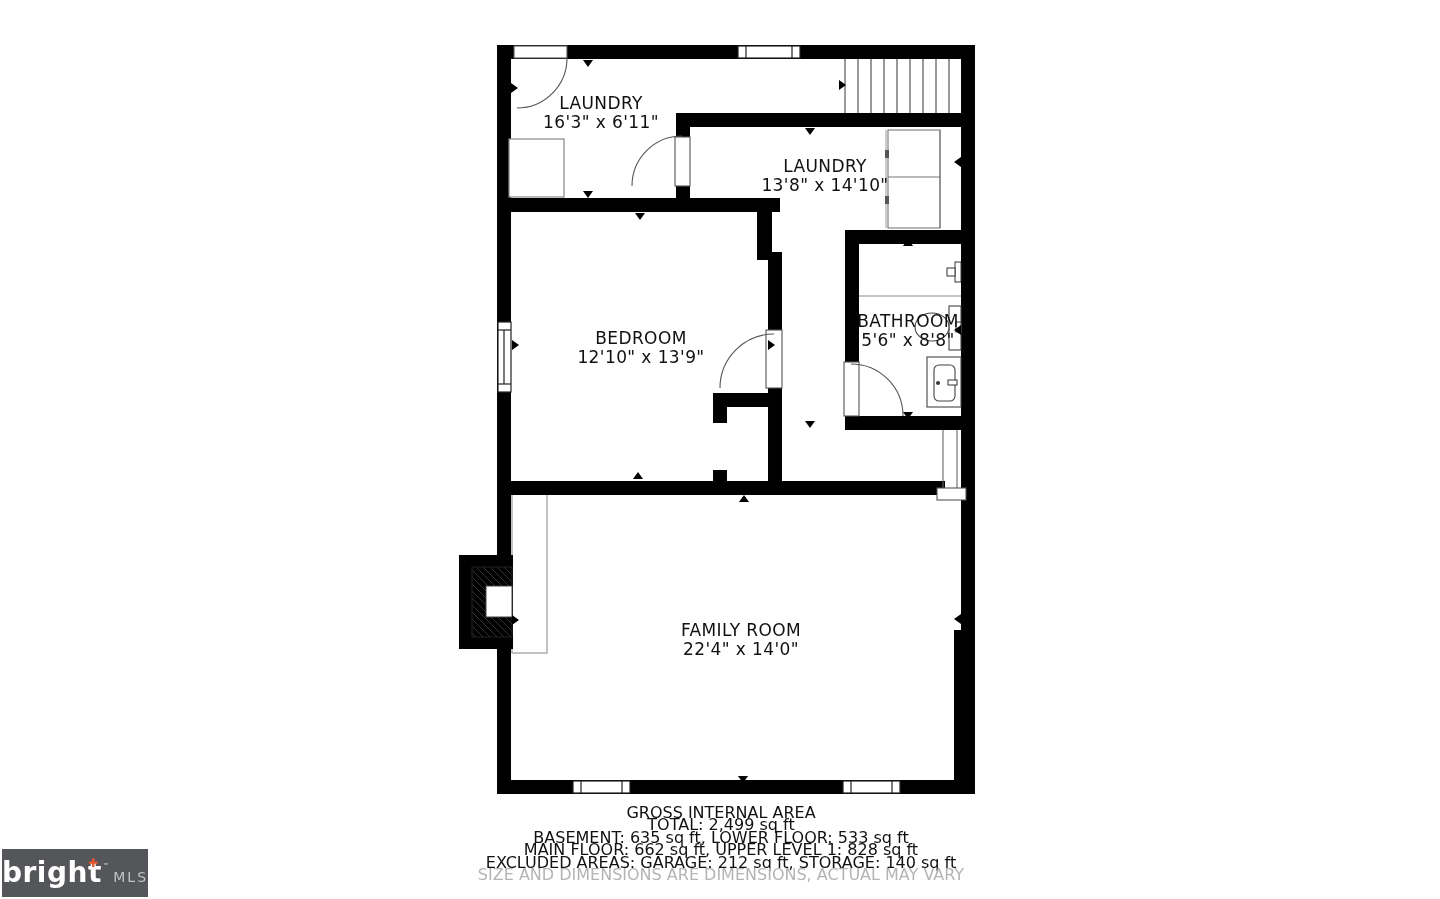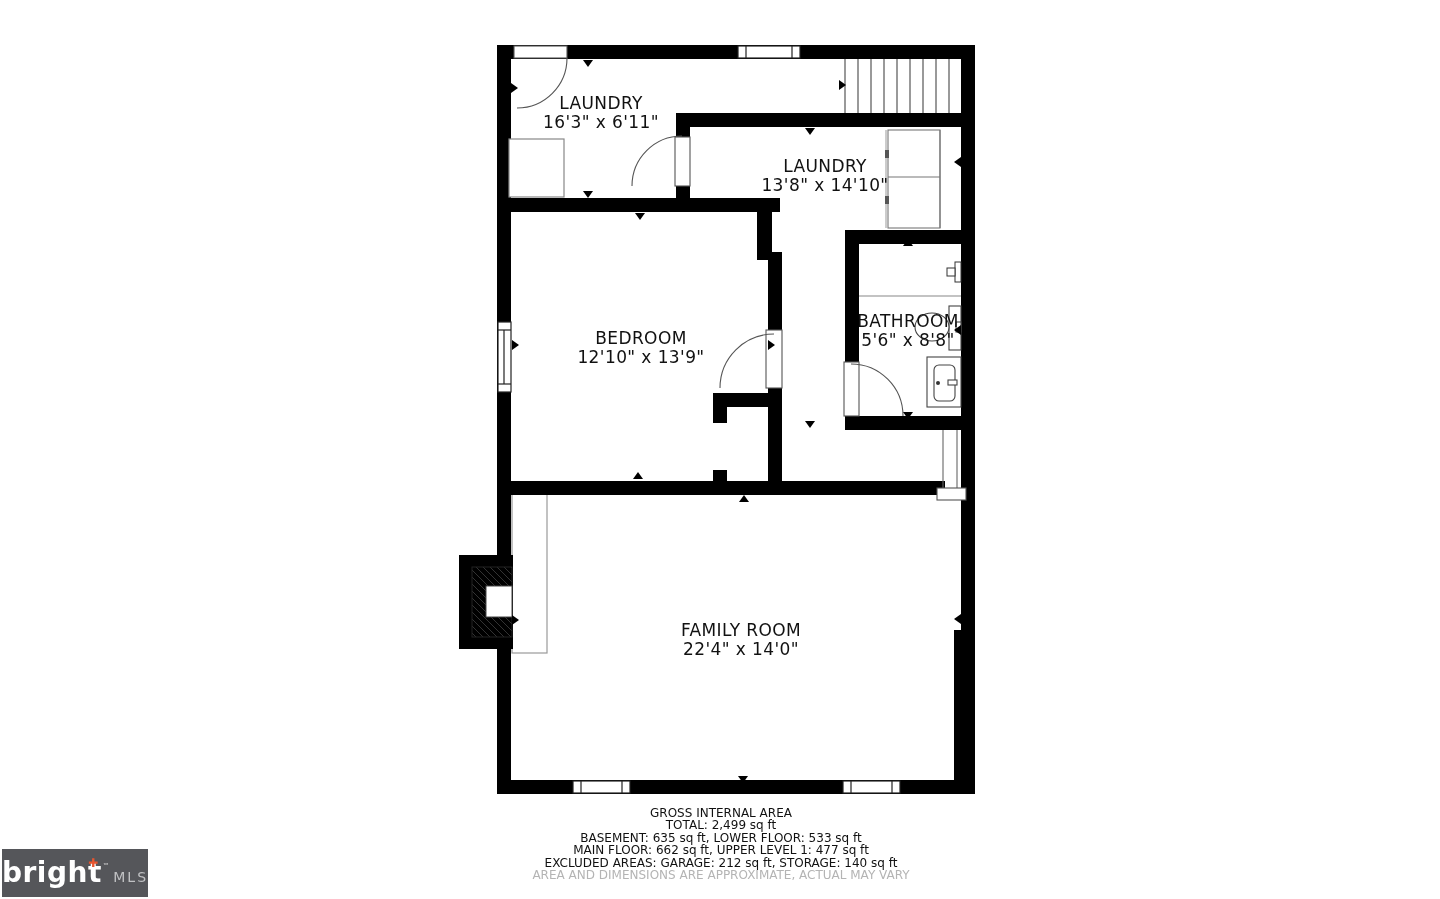--- a/index.html
+++ b/index.html
@@ -1,21 +1,21 @@
 <!DOCTYPE html>
 <html><head>
 <meta charset="utf-8">
 <style>
   html,body{margin:0;padding:0;background:#ffffff;}
   .canvas{position:relative;width:1440px;height:899px;background:#fff;overflow:hidden;
           font-family:"DejaVu Sans","Liberation Sans",sans-serif;}
   .plan-svg{position:absolute;left:0;top:0;}
   .room-label{font-family:"DejaVu Sans","Liberation Sans",sans-serif;font-size:17px;fill:#111;letter-spacing:.4px;}
   .footer{position:absolute;top:807px;left:721px;transform:translateX(-50%);
-          text-align:center;font-size:12px;line-height:12.4px;color:#111;white-space:nowrap;}
+          text-align:center;font-size:16px;line-height:12.4px;color:#111;white-space:nowrap;}
   .footer .muted{color:#b4b4b4;}
   .logo{position:absolute;left:2px;top:849px;width:146px;height:48px;background:#55565a;
         display:flex;align-items:baseline;justify-content:center;padding-top:0;}
   .logo-inner{position:relative;display:flex;align-items:baseline;height:100%;}
   .logo-brand{color:#ffffff;font-weight:bold;font-size:28px;line-height:48px;letter-spacing:.5px;}
   .logo-tm{color:#e9e9e9;font-size:6.5px;position:relative;top:-14px;margin-left:1px;}
   .logo-suffix{color:#c0c1c3;font-size:14px;letter-spacing:2px;margin-left:4px;line-height:48px;}
   .logo-plus{position:absolute;left:86px;top:7px;color:#e8552f;font-size:12px;font-weight:bold;}
 </style>
 </head>
@@ -187,23 +187,23 @@
       <text class="room-label" x="908" y="346">5'6" x 8'8"</text>
       <text class="room-label" x="741" y="636">FAMILY ROOM</text>
       <text class="room-label" x="741" y="655">22'4" x 14'0"</text>
     </g>
   </svg>
 
   <div class="footer">
     <div>GROSS INTERNAL AREA</div>
     <div>TOTAL: 2,499 sq ft</div>
     <div>BASEMENT: 635 sq ft, LOWER FLOOR: 533 sq ft</div>
-    <div>MAIN FLOOR: 662 sq ft, UPPER LEVEL 1: 477 sq ft</div>
+    <div>MAIN FLOOR: 662 sq ft, UPPER LEVEL 1: 828 sq ft</div>
     <div>EXCLUDED AREAS: GARAGE: 212 sq ft, STORAGE: 140 sq ft</div>
-    <div class="muted">AREA AND DIMENSIONS ARE APPROXIMATE, ACTUAL MAY VARY</div>
+    <div class="muted">SIZE AND DIMENSIONS ARE DIMENSIONS, ACTUAL MAY VARY</div>
   </div>
 
   <div class="logo">
     <div class="logo-inner">
       <span class="logo-brand">bright</span>
       <span class="logo-plus">✚</span>
       <span class="logo-tm">™</span>
       <span class="logo-suffix">MLS</span>
     </div>
   </div>

